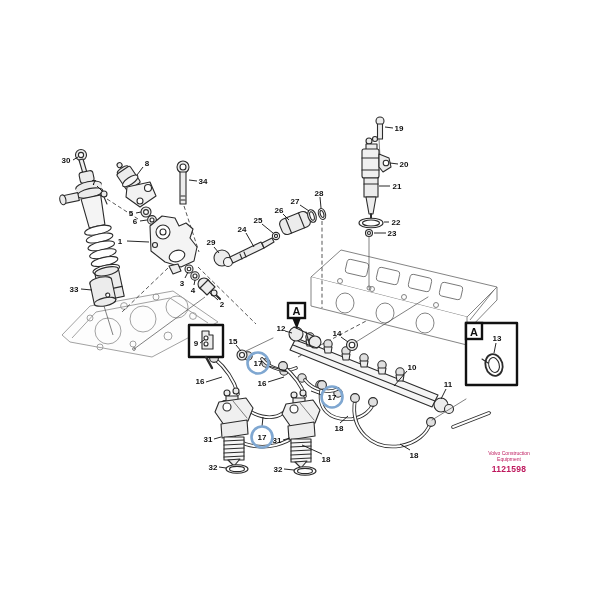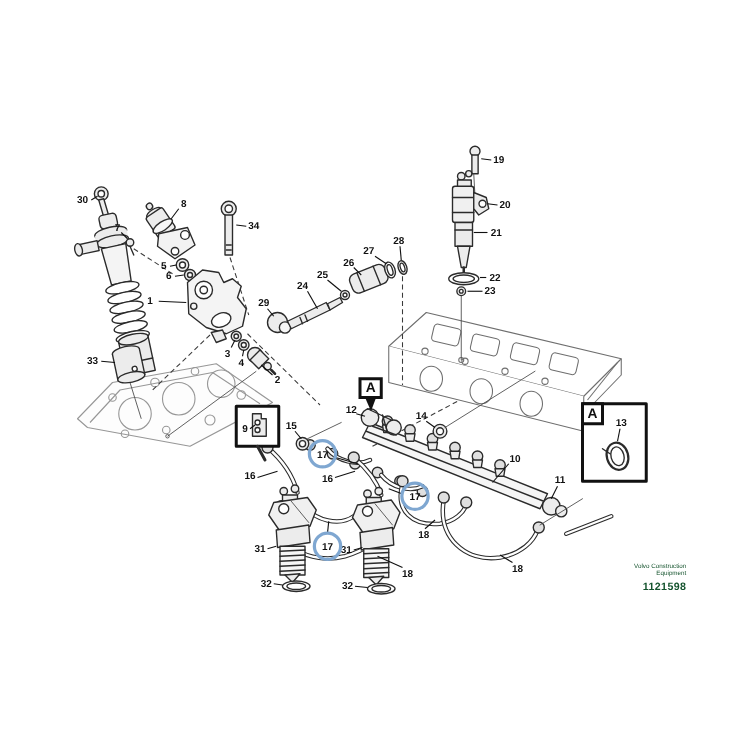--- a/index.html
+++ b/index.html
@@ -12,21 +12,21 @@
   .headg{stroke:#6e6e6e;stroke-width:0.85;fill:none;stroke-linejoin:round;}
   .thin{stroke:#4a4a4a;stroke-width:0.7;fill:none;}
   .dash{stroke:#3a3a3a;stroke-width:0.85;stroke-dasharray:4 2.6;fill:none;}
   .tubo{stroke:#2b2b2b;stroke-width:3.6;fill:none;stroke-linecap:round;}
   .tubi{stroke:#ffffff;stroke-width:1.9;fill:none;stroke-linecap:round;}
   .callout{font:bold 8px "Liberation Sans",sans-serif;fill:#101010;text-anchor:middle;dominant-baseline:central;}
   .marker{font:bold 11px "Liberation Sans",sans-serif;fill:#101010;text-anchor:middle;dominant-baseline:central;}
   .leader{stroke:#101010;stroke-width:0.9;}
   .hl{fill:none;stroke-width:2.6;}
   .box{fill:#fff;stroke:#111;stroke-width:2.4;}
-  .watermark{position:absolute;left:469px;top:451px;width:80px;text-align:right;color:#14532d;}
+  .watermark{position:absolute;left:469px;top:451px;width:80px;text-align:center;color:#be185d;}
   .wm-line{font-size:5px;line-height:5.5px;}
   .wm-number{font-size:8.5px;font-weight:bold;margin-top:2px;letter-spacing:.3px;}
 </style>
 </head>
 <body>
 
 <div class="stage">
 <svg id="diagram-svg" width="600" height="600" viewBox="0 0 600 600">
 
   <g class="soft">

